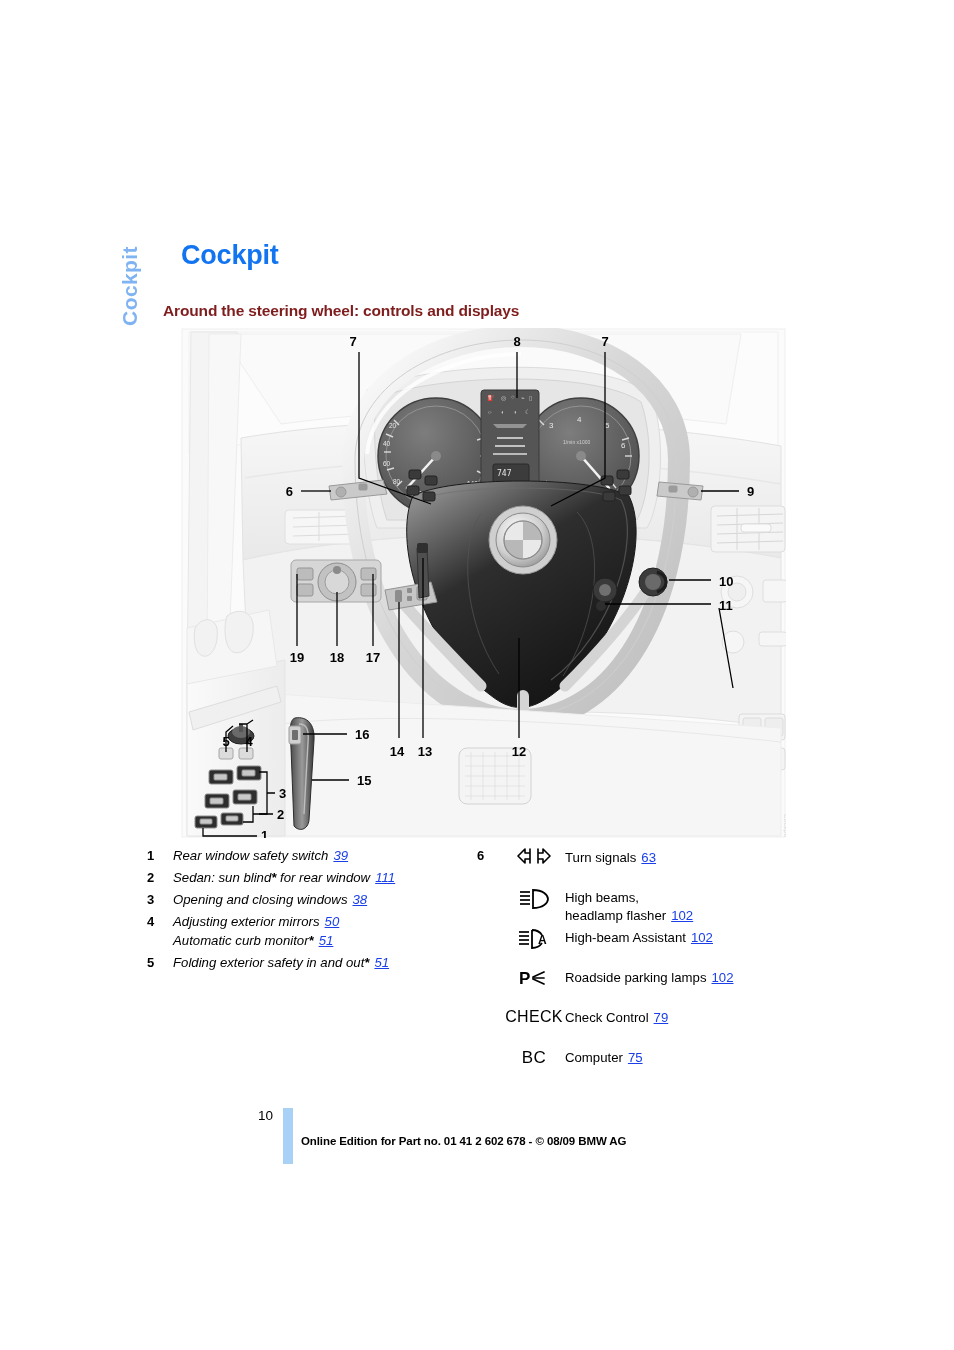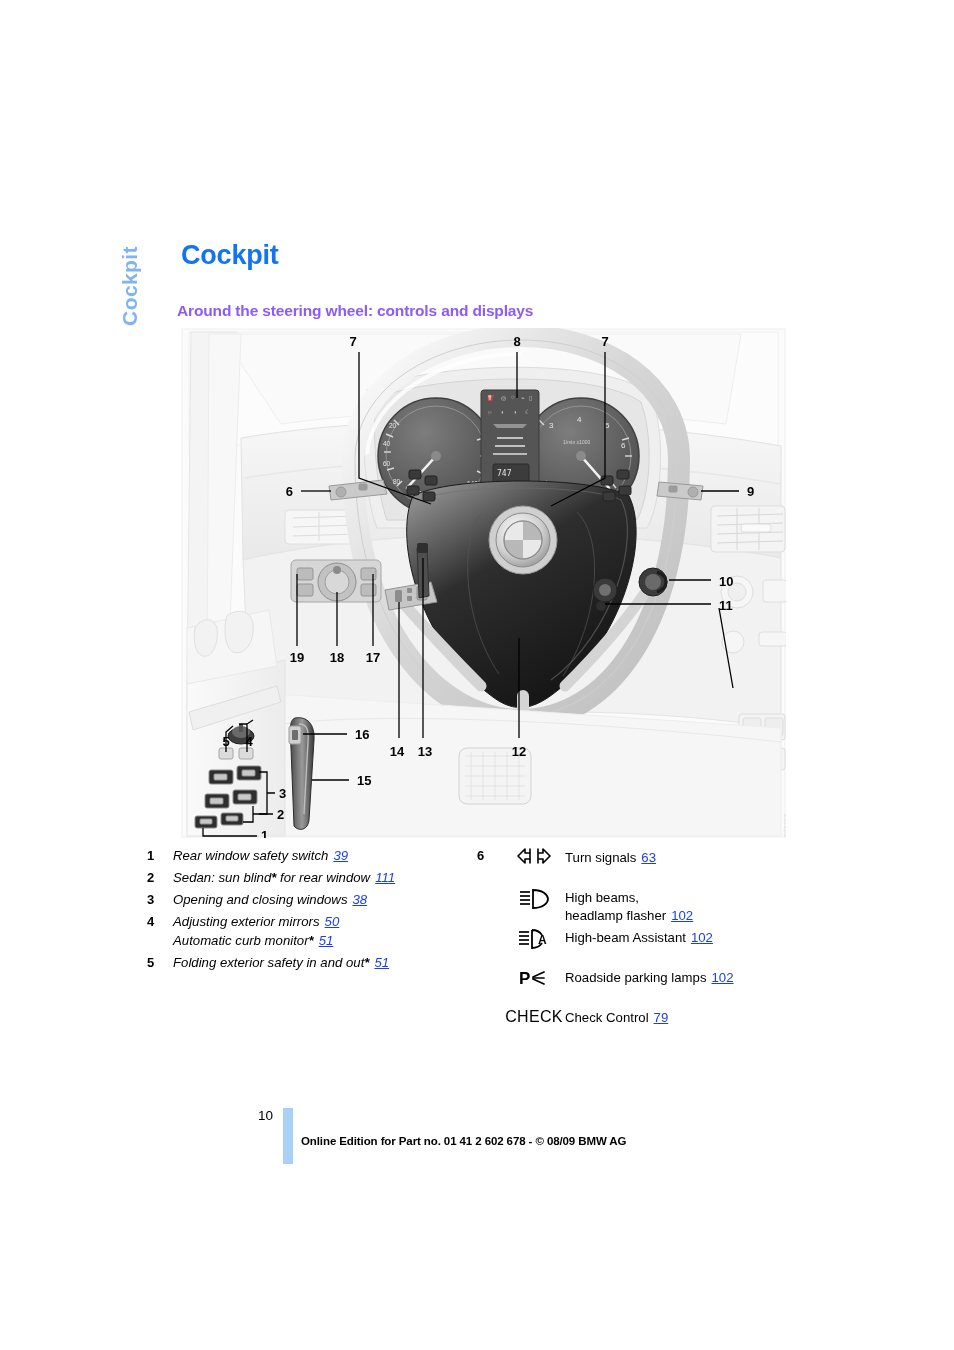--- a/index.html
+++ b/index.html
@@ -37,24 +37,24 @@
   #page-title {
     position: absolute;
     left: 181px; top: 222px;
     font-size: 27px;
     font-weight: bold;
     color: #1274F0;
     letter-spacing: -0.2px;
   }
   #section-title {
     position: absolute;
-    left: 177px; top: 289px;
+    left: 163px; top: 289px;
     font-size: 15.5px;
     font-weight: bold;
-    color: #8b5cf6;
+    color: #7f1d1d;
     letter-spacing: -0.15px;
   }
 
   
   #illustration {
     position: absolute;
     left: 181px; top: 328px;
     width: 605px; height: 510px;
     background: #ffffff;
     overflow: hidden;
@@ -665,20 +665,28 @@
 
         <div class="icon-row">
           <div class="icon-cell">
             <span style="font-size:16px;letter-spacing:0.3px;color:#000;">CHECK</span>
           </div>
           <div class="icon-label">
             <span>Check Control</span><a class="pageref" href="#">79</a>
           </div>
         </div>
 
+        <div class="icon-row">
+          <div class="icon-cell">
+            <span style="font-size:17px;color:#000;letter-spacing:0.5px;">BC</span>
+          </div>
+          <div class="icon-label">
+            <span>Computer</span><a class="pageref" href="#">75</a>
+          </div>
+        </div>
 
       </div>
     </div>
   </div>
 </div>
 
 <div id="footer">
   <div id="page-number">10</div>
   <div id="page-bar"></div>
   <div id="footer-text">Online Edition for Part no. 01 41 2 602 678 - © 08/09 BMW AG</div>

